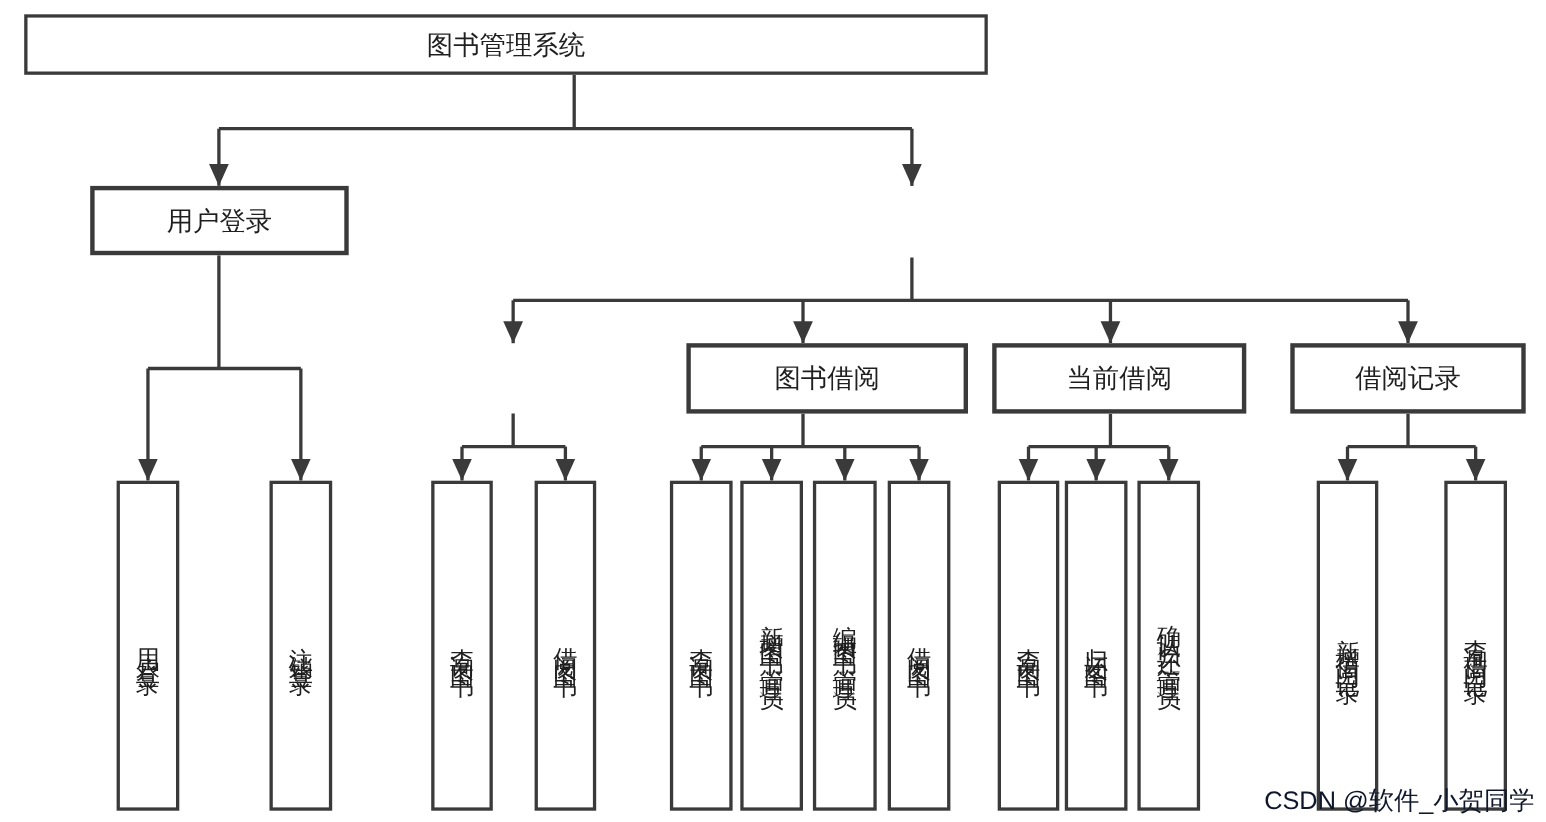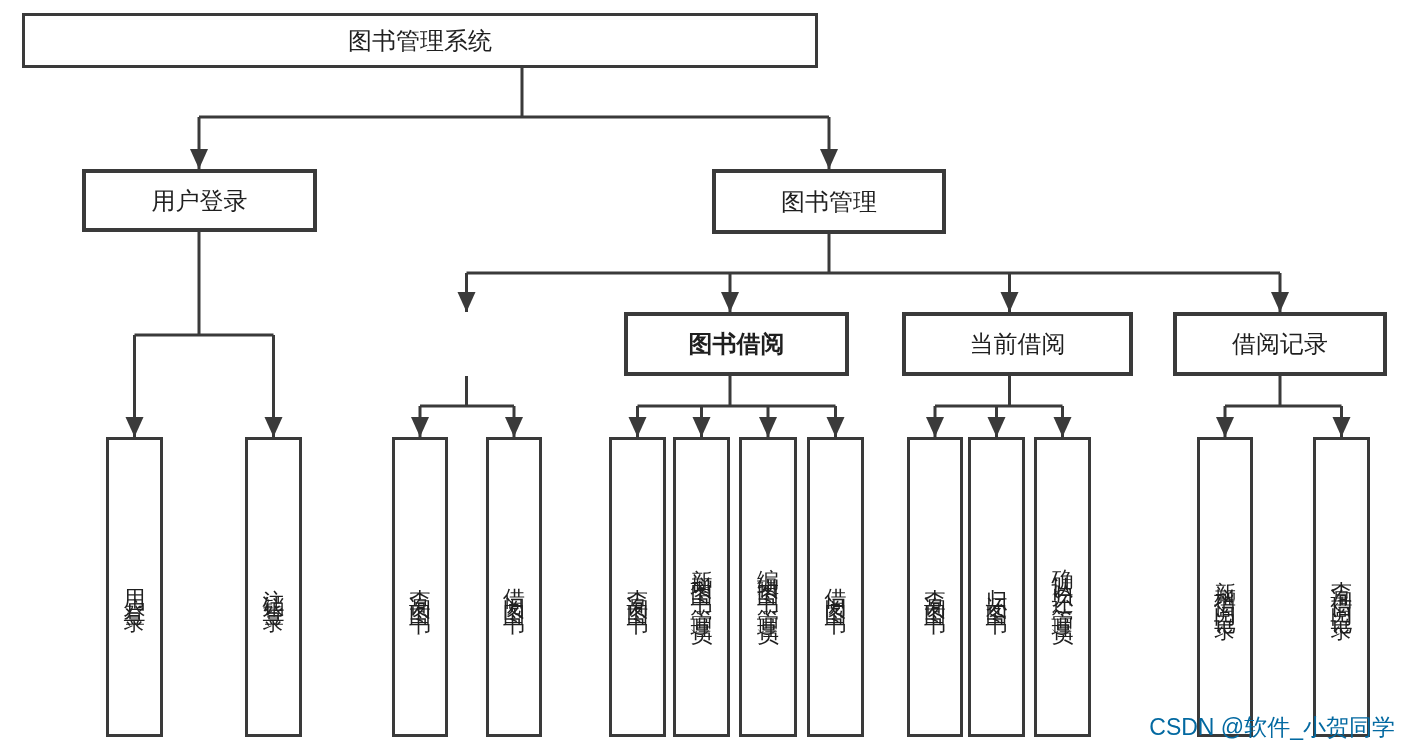--- a/index.html
+++ b/index.html
@@ -30,25 +30,25 @@
   .mid { border-width: 4px; }
   .leaf { border-width: 3px; }
   .vtext {
     writing-mode: vertical-rl;
     font-size: 22px;
     letter-spacing: 8px;
     line-height: 1;
     color: #1f1f1f;
   }
   
-  .n-root { left: 22px;  top: 13px;  width: 796px; height: 55px; }
+  .n-root { left: 22px;  top: 13px;  width: 876px; height: 55px; }
   .n-l2a  { left: 82px;  top: 169px; width: 235px;  height: 63px; }
   .n-l2b  { left: 712px; top: 169px; width: 234px;  height: 65px; }
   .n-l3a  { left: 363px; top: 312px; width: 207px;  height: 64px; }
-  .n-l3b  { left: 624px; top: 312px; width: 225px;  height: 64px; font-weight: bold; }
+  .n-l3b  { left: 624px; top: 312px; width: 256px;  height: 64px; }
   .n-l3c  { left: 902px; top: 312px; width: 231px;  height: 64px; }
   .n-l3d  { left: 1173px;top: 312px; width: 214px;  height: 64px; }
   .lf     { top: 437px; height: 300px; }
   .lf-1a { left: 106px;  width: 57px; }
   .lf-1b { left: 245px;  width: 57px; }
   .lf-2a { left: 392px;  width: 56px; }
   .lf-2b { left: 486px;  width: 56px; }
   .lf-3a { left: 609px;  width: 57px; }
   .lf-3b { left: 673px;  width: 57px; }
   .lf-3c { left: 739px;  width: 58px; }
@@ -56,21 +56,21 @@
   .lf-4a { left: 907px;  width: 56px; }
   .lf-4b { left: 968px;  width: 57px; }
   .lf-4c { left: 1034px; width: 57px; }
   .lf-5a { left: 1197px; width: 56px; }
   .lf-5b { left: 1313px; width: 57px; }
   .watermark {
     position: absolute;
     right: 10px;
     bottom: 4px;
     font-size: 23px;
-    color: #0369a1;
+    color: #0f172a;
     z-index: 5;
     white-space: nowrap;
   }
 </style>
 </head>
 <body>
 
 <div class="canvas">
 
   <svg class="wires" width="1405" height="747" viewBox="0 0 1405 747">
@@ -108,23 +108,20 @@
     <line class="wire" x1="1225" y1="406" x2="1225" y2="437" marker-end="url(#arrowhead)"></line>
     <line class="wire" x1="1341.5" y1="406" x2="1341.5" y2="437" marker-end="url(#arrowhead)"></line>
   </svg>
 
   <div class="node n-root">
     <span>图书管理系统</span>
   </div>
 
   <div class="node mid n-l2a">
     <span>用户登录</span>
-  </div>
-  <div class="node mid n-l2b">
-    <span>图书管理</span>
   </div>
 
   <div class="node mid n-l3b">
     <span>图书借阅</span>
   </div>
   <div class="node mid n-l3c">
     <span>当前借阅</span>
   </div>
   <div class="node mid n-l3d">
     <span>借阅记录</span>

